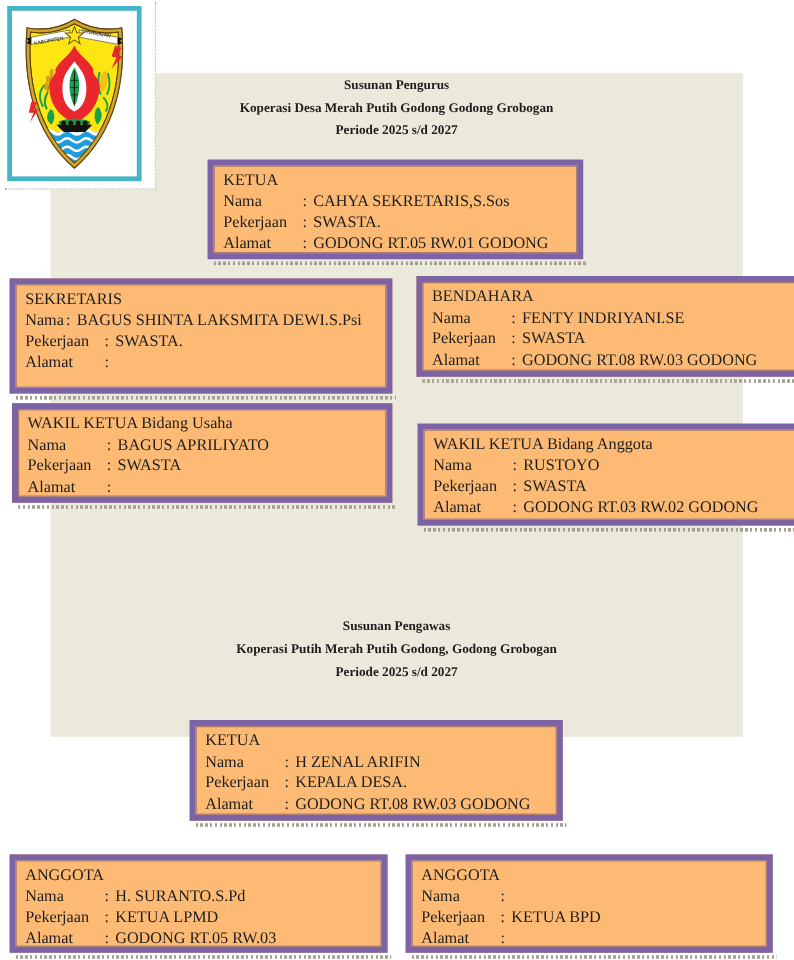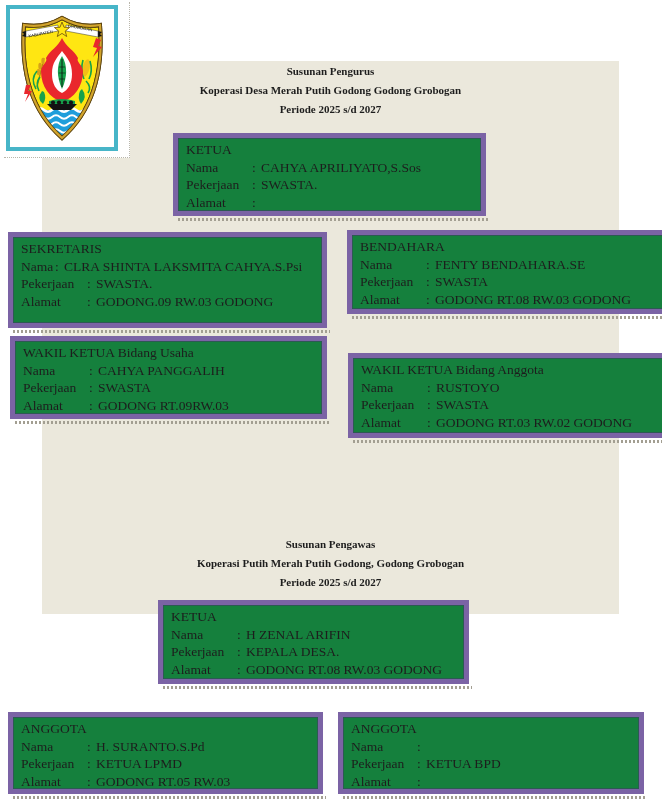--- a/index.html
+++ b/index.html
@@ -22,24 +22,24 @@
     position:absolute; left:2px; top:3px; width:112px; height:146px;
     border:4px solid #47b5c8; background:#ffffff;
     display:flex; align-items:center; justify-content:center;
   }
   
   .title-block {
     position:absolute; left:42px; width:577px; text-align:center;
     font-weight:bold; font-size:11px; line-height:19px; z-index:2;
   }
   .t1 { top:62px; }
-  .t2 { top:535px; }
+  .t2 { top:513px; }
   
   .obox {
-    position:absolute; z-index:2; background:#15803d;
+    position:absolute; z-index:2; background:#fdba74;
     border:5px solid #7b63a5;
     box-shadow: inset 0 0 0 1px rgba(74,44,110,0.45);
     padding:3px 0 2px 8px;
     font-size:13.5px; line-height:17.5px; white-space:nowrap;
   }
   .obox::after {
     content:""; position:absolute; left:0px; right:-8px; bottom:-10px; height:3px;
     background:repeating-linear-gradient(90deg,#a39f92 0 2px, transparent 2px 4px);
   }
   .obox-title { }
@@ -137,87 +137,86 @@
     <div>Susunan Pengurus</div>
     <div>Koperasi Desa Merah Putih Godong Godong Grobogan</div>
     <div>Periode 2025 s/d 2027</div>
   </div>
 
   <div class="obox" style="left:173px; top:133px; width:313px; height:83px;">
     <div class="obox-title">KETUA</div>
     <div class="row">
       <span class="lbl">Nama</span>
         <span class="sep">:</span>
-        <span class="val">CAHYA APRILIYATO,S.Sos</span>
+        <span class="val">CAHYA SEKRETARIS,S.Sos</span>
     </div>
     <div class="row">
       <span class="lbl">Pekerjaan</span>
         <span class="sep">:</span>
         <span class="val">SWASTA.</span>
     </div>
     <div class="row">
       <span class="lbl">Alamat</span>
         <span class="sep">:</span>
+        <span class="val">GODONG RT.05 RW.01 GODONG</span>
     </div>
   </div>
 
   <div class="obox" style="left:8px; top:232px; width:319px; height:96px;">
     <div class="obox-title">SEKRETARIS</div>
     <div class="row tight">
       <span class="lbl">Nama</span>
         <span class="sep">:</span>
-        <span class="val">CLRA SHINTA LAKSMITA CAHYA.S.Psi</span>
+        <span class="val">BAGUS SHINTA LAKSMITA DEWI.S.Psi</span>
     </div>
     <div class="row">
       <span class="lbl">Pekerjaan</span>
         <span class="sep">:</span>
         <span class="val">SWASTA.</span>
     </div>
     <div class="row">
       <span class="lbl">Alamat</span>
         <span class="sep">:</span>
-        <span class="val">GODONG.09 RW.03 GODONG</span>
     </div>
   </div>
 
   <div class="obox" style="left:347px; top:230px; width:341px; height:84px;">
     <div class="obox-title">BENDAHARA</div>
     <div class="row">
       <span class="lbl">Nama</span>
         <span class="sep">:</span>
-        <span class="val">FENTY BENDAHARA.SE</span>
+        <span class="val">FENTY INDRIYANI.SE</span>
     </div>
     <div class="row">
       <span class="lbl">Pekerjaan</span>
         <span class="sep">:</span>
         <span class="val">SWASTA</span>
     </div>
     <div class="row">
       <span class="lbl">Alamat</span>
         <span class="sep">:</span>
         <span class="val">GODONG RT.08 RW.03 GODONG</span>
     </div>
   </div>
 
   <div class="obox" style="left:10px; top:336px; width:317px; height:83px;">
     <div class="obox-title">WAKIL KETUA Bidang Usaha</div>
     <div class="row">
       <span class="lbl">Nama</span>
         <span class="sep">:</span>
-        <span class="val">CAHYA PANGGALIH</span>
+        <span class="val">BAGUS APRILIYATO</span>
     </div>
     <div class="row">
       <span class="lbl">Pekerjaan</span>
         <span class="sep">:</span>
         <span class="val">SWASTA</span>
     </div>
     <div class="row">
       <span class="lbl">Alamat</span>
         <span class="sep">:</span>
-        <span class="val">GODONG RT.09RW.03</span>
     </div>
   </div>
 
   <div class="obox" style="left:348px; top:353px; width:364px; height:85px;">
     <div class="obox-title">WAKIL KETUA Bidang Anggota</div>
     <div class="row">
       <span class="lbl">Nama</span>
         <span class="sep">:</span>
         <span class="val">RUSTOYO</span>
     </div>

